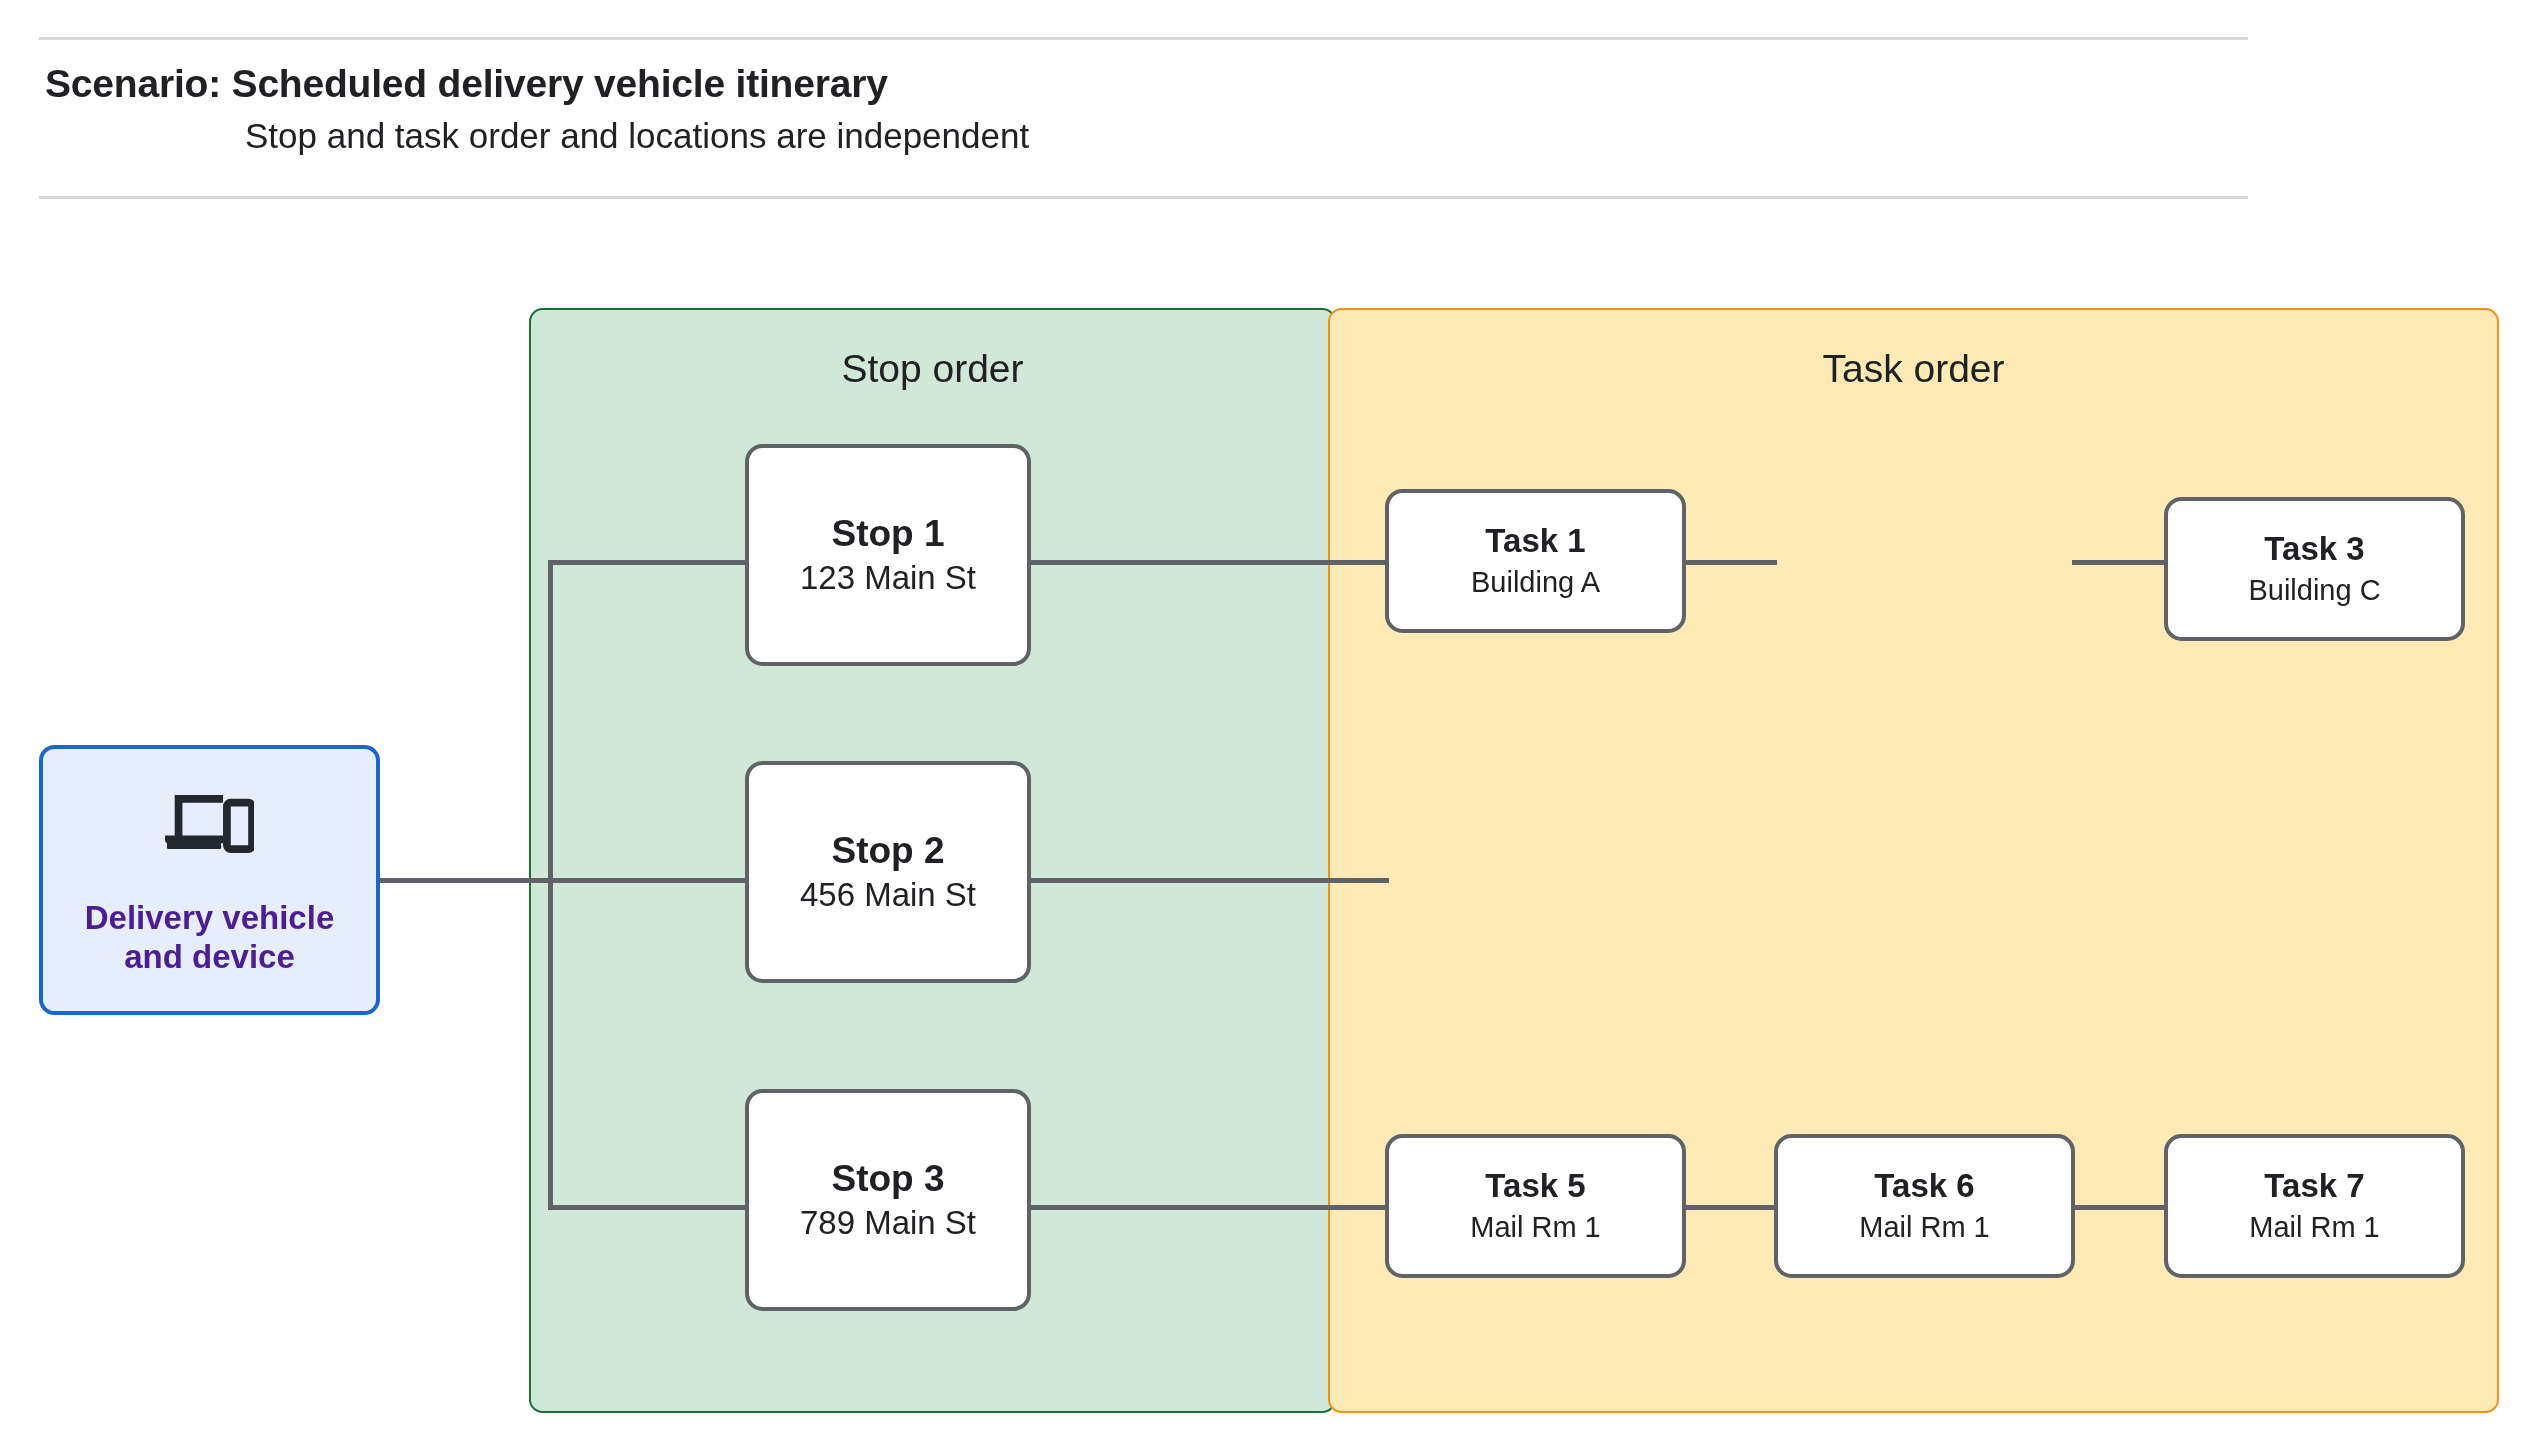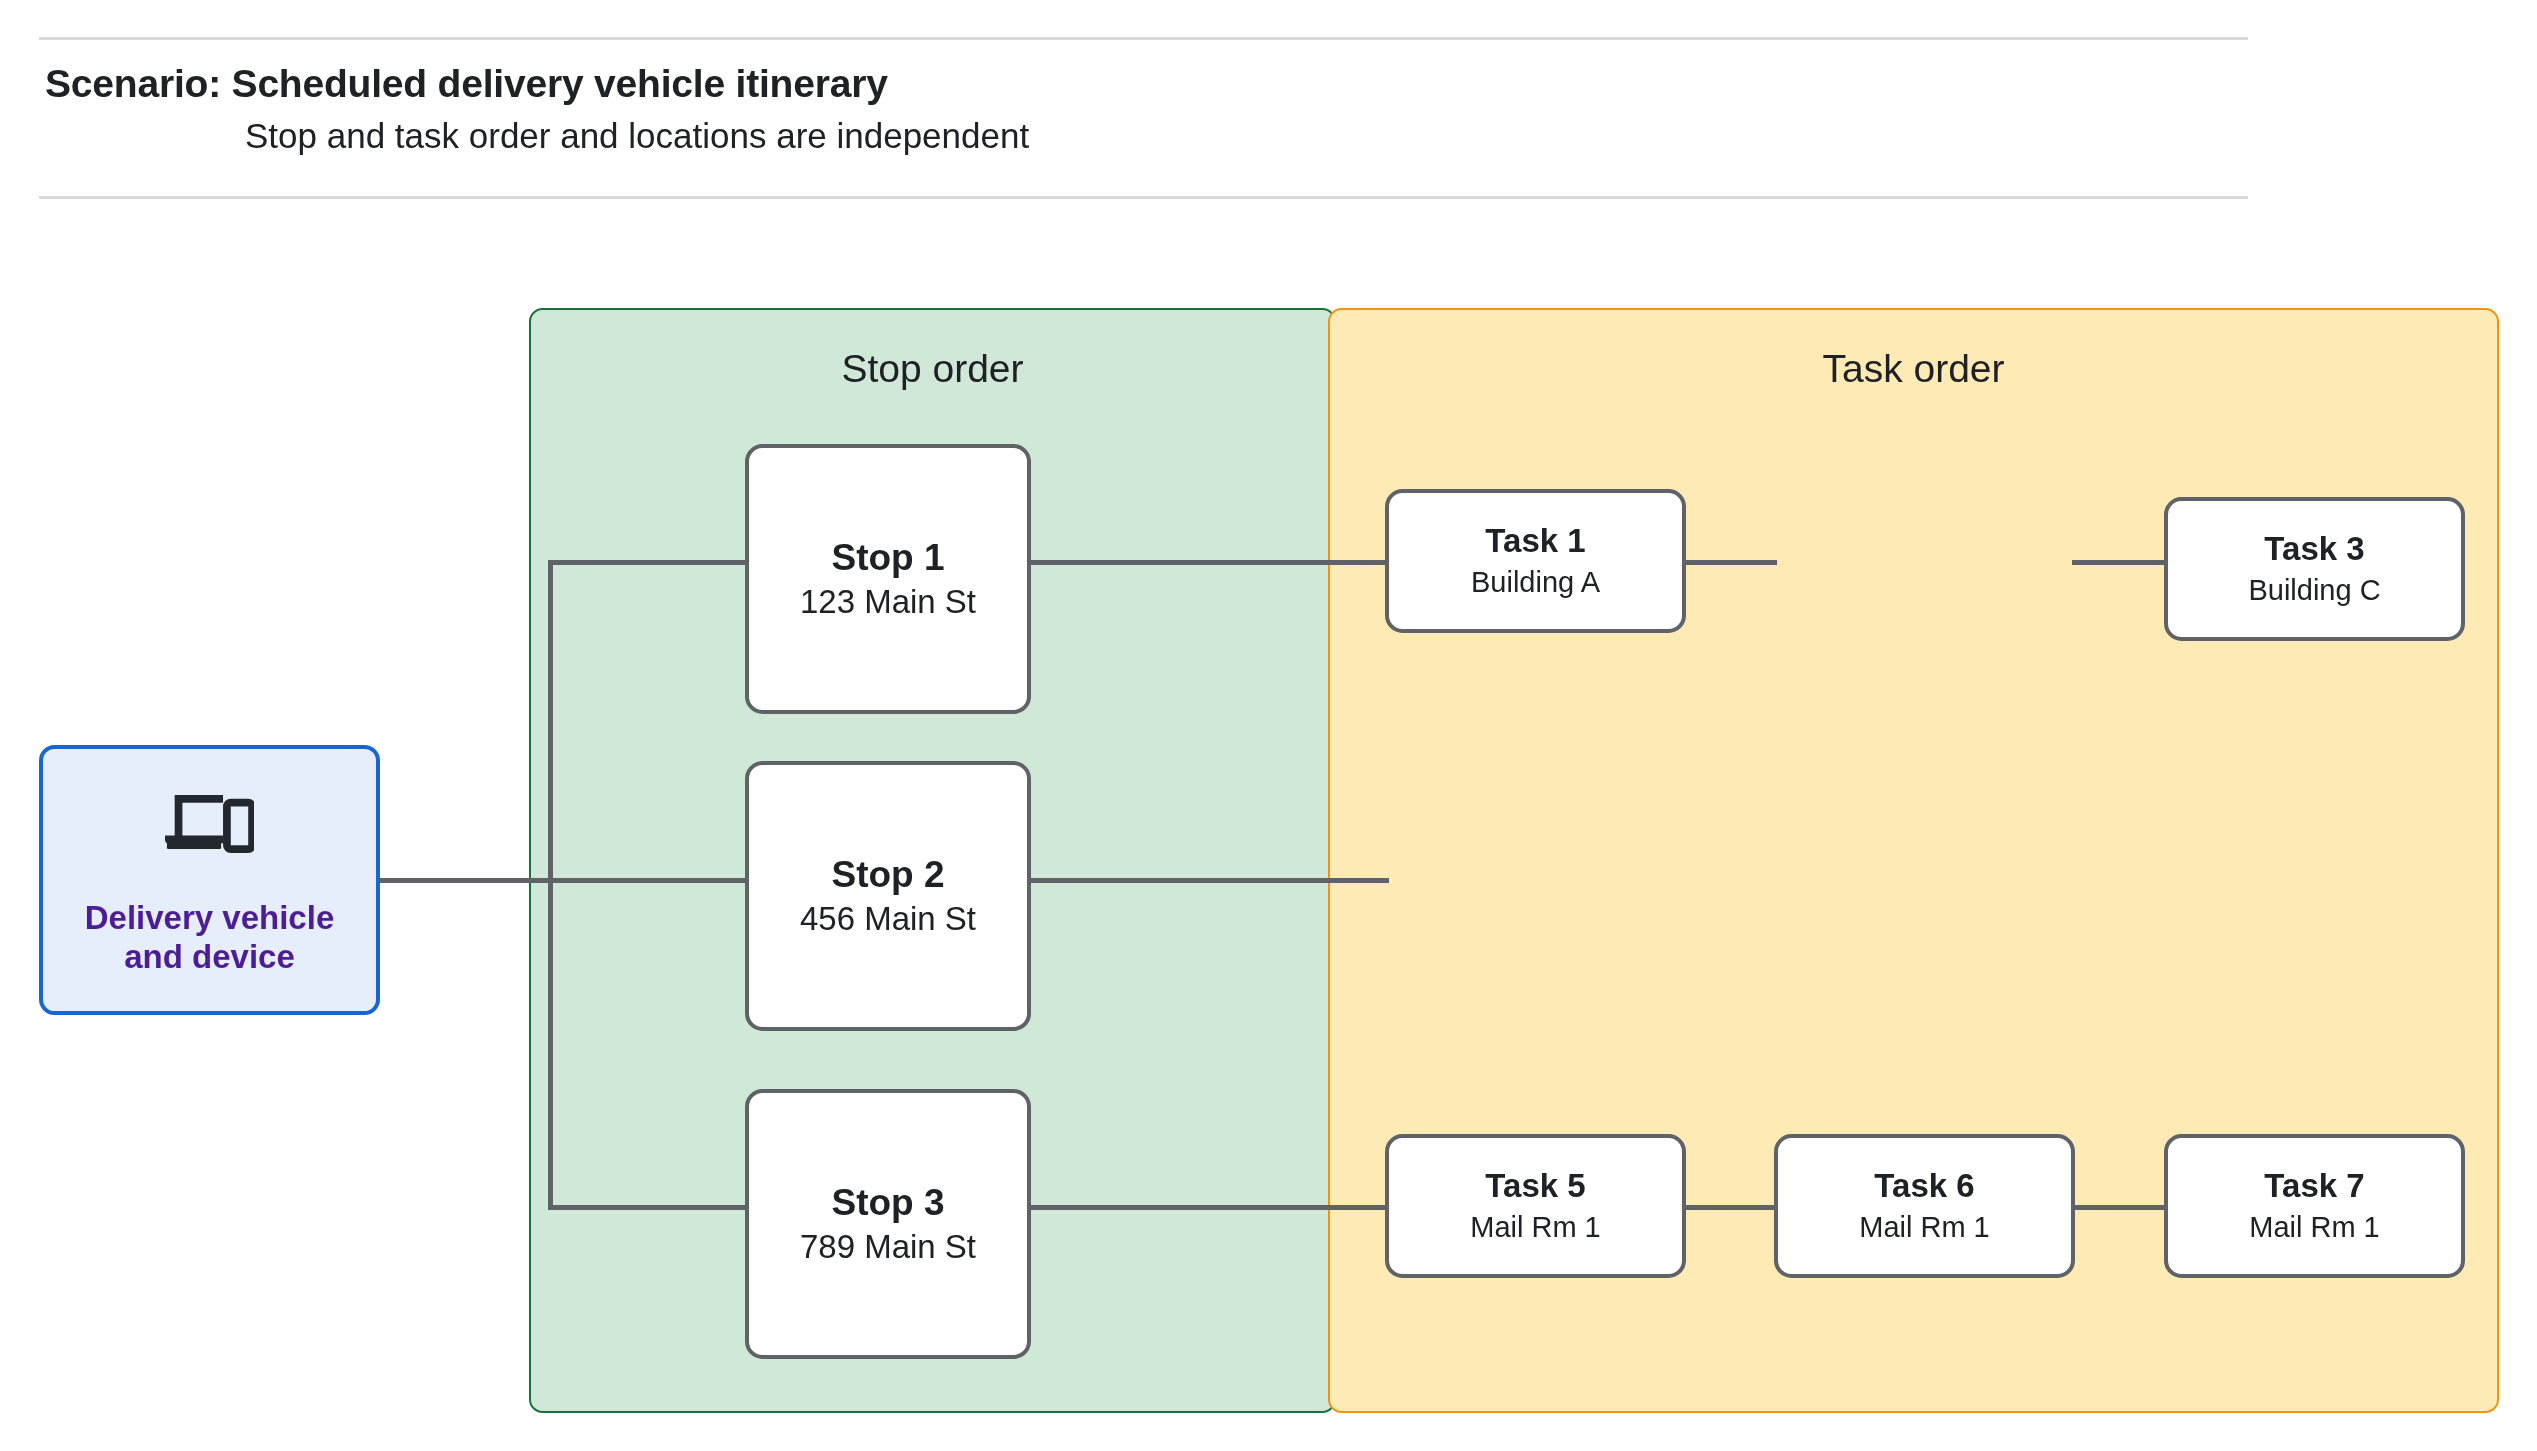--- a/index.html
+++ b/index.html
@@ -112,21 +112,21 @@
     font-weight: 700;
     color: #202124;
   }
   .node .node-sub {
     font-size: 31px;
     font-weight: 400;
     color: #202124;
     margin-top: 3.9px;
   }
 
-  .stop-node { width: 286px; height: 270px; left: 745px; }
+  .stop-node { width: 286px; height: 222px; left: 745px; }
   .stop-node .node-title { font-size: 37px; }
   .stop-node .node-sub   { font-size: 33px; }
 
   .task-node { width: 301px; height: 144px; }
   .task-node .node-title { font-size: 33px; }
   .task-node .node-sub   { font-size: 29px; }
 
   
   .vehicle-card {
     position: absolute;

